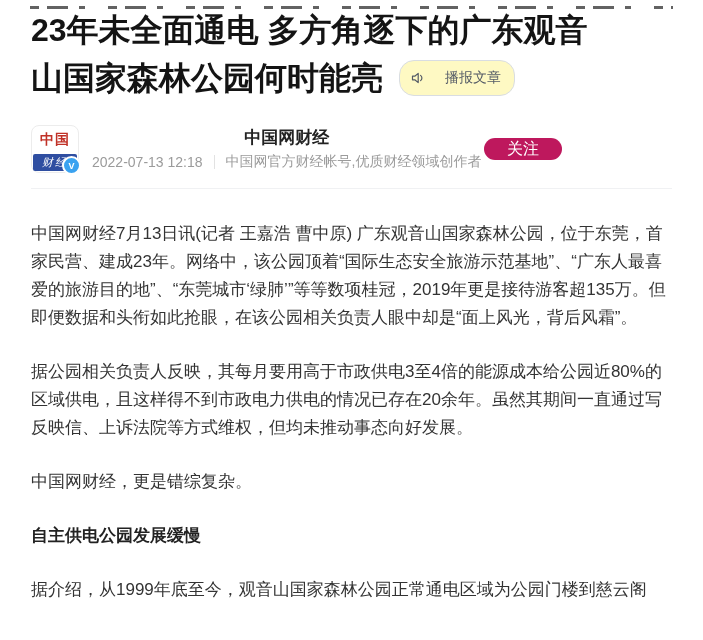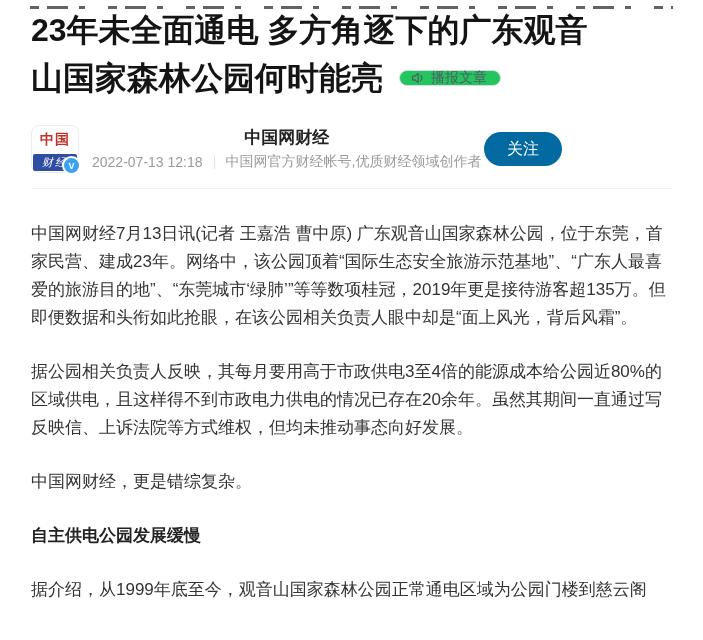--- a/index.html
+++ b/index.html
@@ -25,23 +25,23 @@
   .container { padding: 0 31px; }
 
   h1.title {
     margin: 6px 0 0 0;
     font-size: 32px; line-height: 48px; font-weight: 700;
     color: #141414; letter-spacing: 0;
   }
   .title-line2 { display: flex; align-items: center; gap: 16px; }
 
   .broadcast {
-    display: inline-flex; align-items: center; gap: 5px;
-    height: 16px; padding: 0 13px 0 10px;
-    background: #22c55e; border: 1px solid #d9dde2; border-radius: 15px;
+    display: inline-flex; align-items: center; gap: 19px;
+    height: 36px; padding: 0 13px 0 10px;
+    background: #fef9c3; border: 1px solid #d9dde2; border-radius: 15px;
     color: #545b66; font-size: 14px; font-weight: 400;
     font-family: inherit; cursor: pointer; flex: none;
   }
   .broadcast svg { display: block; }
 
   .author-row { display: flex; align-items: center; margin-top: 23px; }
 
   .logo {
     position: relative; width: 48px; height: 48px; flex: none;
     background: #fff; border: 1px solid #ececec; border-radius: 8px;
@@ -66,22 +66,22 @@
 
   .author-info { margin-left: 13px; }
   .author-name { font-size: 17px; line-height: 20px; font-weight: 600; color: #222; cursor: pointer; text-align: center; }
   .meta { display: flex; align-items: center; gap: 11px; margin-top: 5px; }
   .meta .date { font-size: 14px; color: #9b9b9b; }
   .meta .sep { width: 1px; height: 14px; background: #e2e2e2; }
   .meta .desc { font-size: 14px; color: #9b9b9b; }
 
   .follow {
     margin-left: auto; margin-right: 110px;
-    width: 78px; height: 34px; border: none; border-radius: 17px;
-    background: #0369a1; color: #fff; font-size: 16px;
+    width: 78px; height: 22px; border: none; border-radius: 17px;
+    background: #be185d; color: #fff; font-size: 16px;
     font-family: inherit; cursor: pointer; flex: none;
   }
 
   .divider { height: 1px; background: #f0f1f3; margin-top: 15px; }
 
   .article-body { margin-top: 31px; font-size: 17px; line-height: 28px; color: #333; }
   .article-body p { margin: 8px 0 26px 0; }
   .article-body h2.subhead {
     margin: 12px 0 26px 0; font-size: 17px; line-height: 28px;
     font-weight: 700; color: #222;

